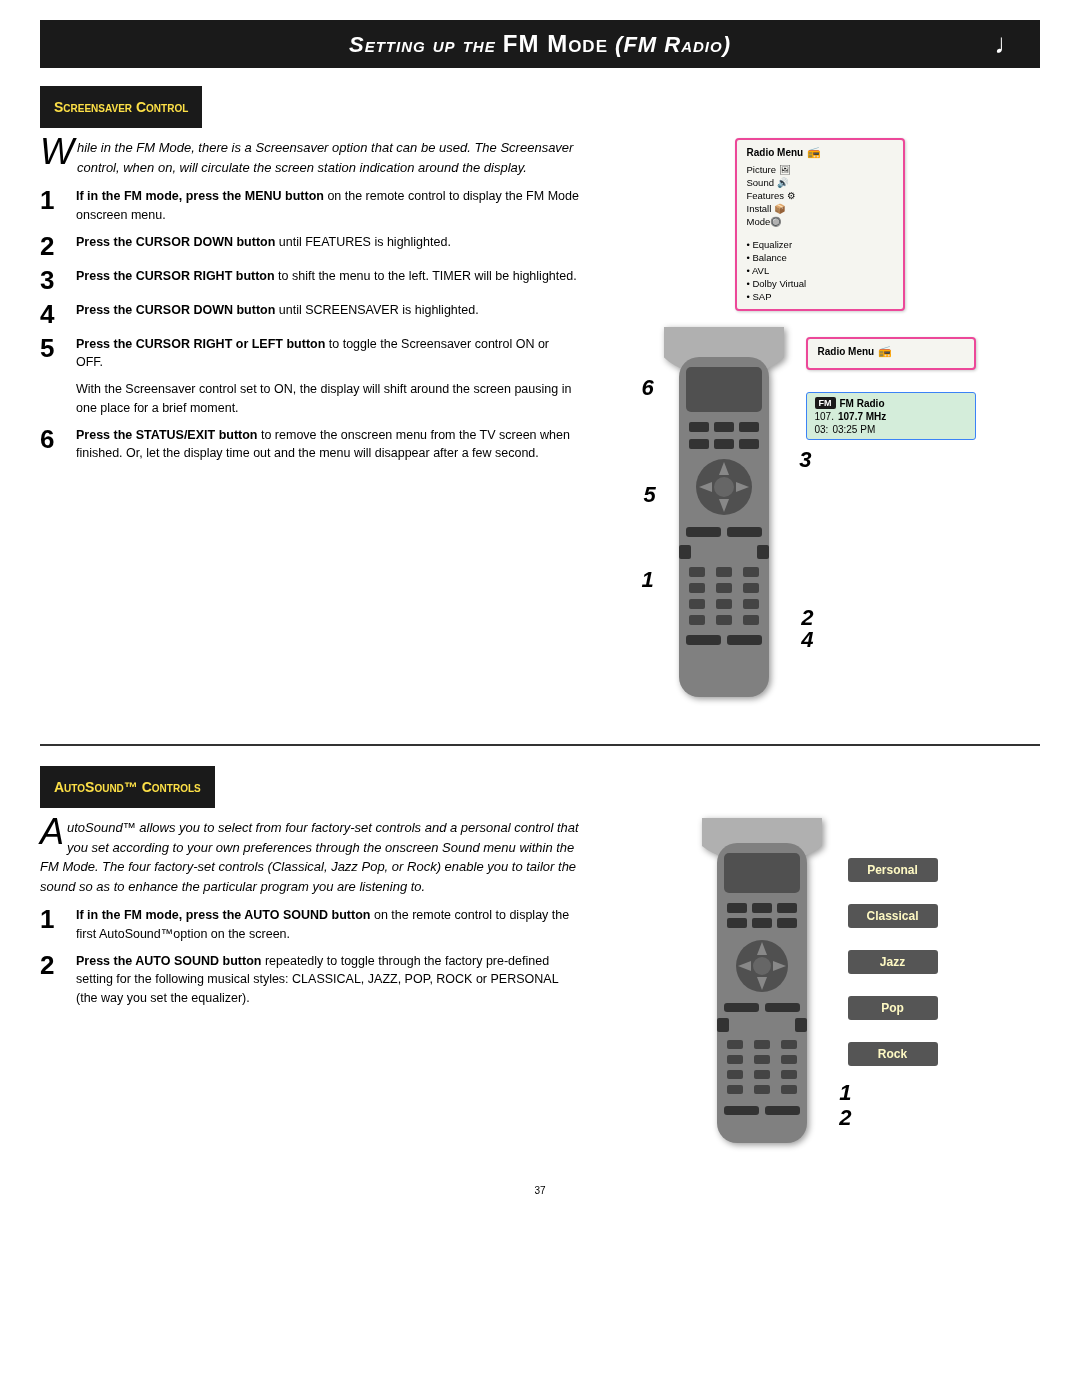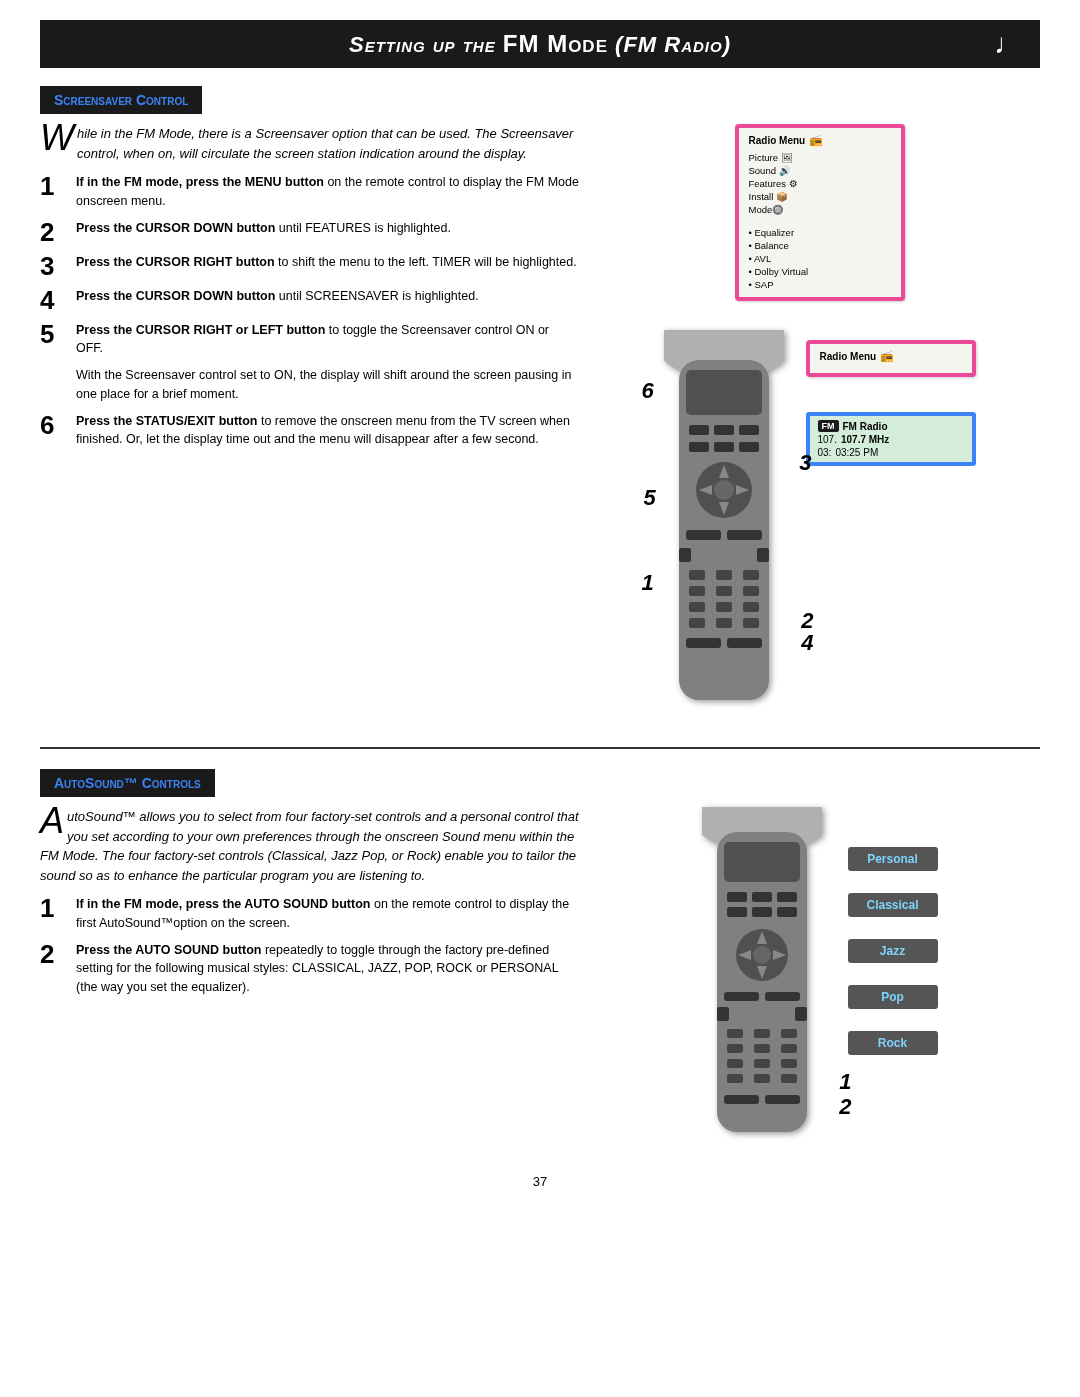--- a/index.html
+++ b/index.html
@@ -52,22 +52,22 @@
       color: #fff;
     }
 
     
     .section {
       margin-bottom: 24px;
     }
 
     .section-header {
       background: #1a1a1a;
-      color: #3b82f6;
-      padding: 6px 14px;
+      color: #fde047;
+      padding: 13px 14px;
       font-size: 14px;
       font-variant: small-caps;
       font-weight: bold;
       display: inline-block;
       margin-bottom: 10px;
     }
 
     
     .section-content {
       display: flex;
@@ -122,41 +122,41 @@
       font-size: 12.5px;
       line-height: 1.5;
     }
     .step-text strong {
       font-weight: bold;
     }
 
     
     .menu-box {
       background: #f5f5f0;
-      border: 4px solid #ec4899;
+      border: 2px solid #ec4899;
       border-radius: 4px;
       padding: 6px 10px;
       font-size: 10px;
       width: 170px;
-      margin-bottom: 21px;
+      margin-bottom: 8px;
       box-shadow: 1px 1px 3px rgba(0,0,0,0.2);
     }
     .menu-box-title {
       font-weight: bold;
       font-size: 10px;
       display: flex;
       align-items: center;
       gap: 4px;
       margin-bottom: 4px;
     }
 
     
     .fm-display {
       background: #d4edda;
-      border: 4px solid #3b82f6;
+      border: 1px solid #3b82f6;
       border-radius: 3px;
       padding: 4px 8px;
       font-size: 10px;
       margin-top: 6px;
       width: 170px;
     }
     .fm-row1 {
       display: flex;
       gap: 4px;
       align-items: center;
@@ -195,39 +195,39 @@
     }
 
     .sound-options {
       display: flex;
       flex-direction: column;
       gap: 22px;
       margin-top: 40px;
     }
     .sound-option-btn {
       background: #555;
-      color: #7dd3fc;
+      color: #fef9c3;
       padding: 5px 18px;
       font-size: 12px;
       font-weight: bold;
       border-radius: 3px;
       text-align: center;
       min-width: 90px;
     }
     .sound-option-btn.personal { background: #555; }
     .sound-option-btn.classical { background: #555; }
     .sound-option-btn.jazz { background: #555; }
     .sound-option-btn.pop { background: #555; }
     .sound-option-btn.rock { background: #555; }
 
     
     .page-number {
       text-align: center;
       margin-top: 20px;
-      font-size: 13px;
+      font-size: 10px;
     }
 
     
     .remote-svg {
       filter: drop-shadow(2px 2px 3px rgba(0,0,0,0.4));
     }
   </style>
 </head>
 <body>
 

